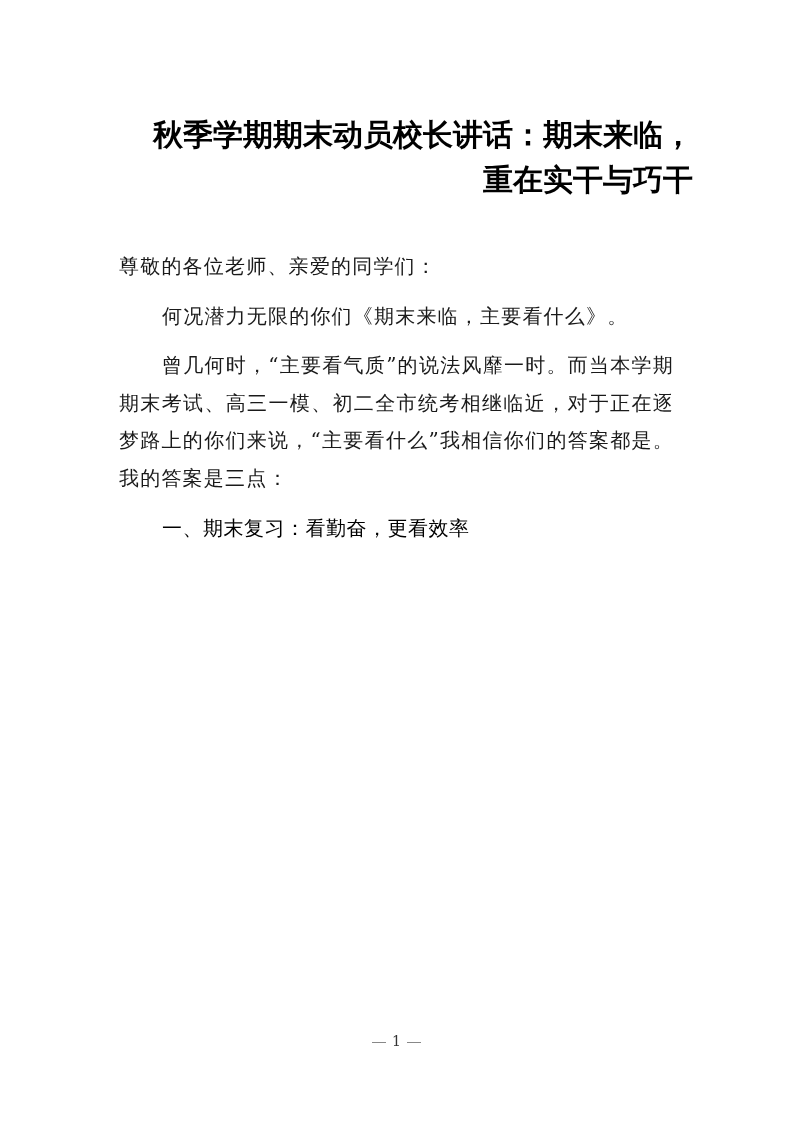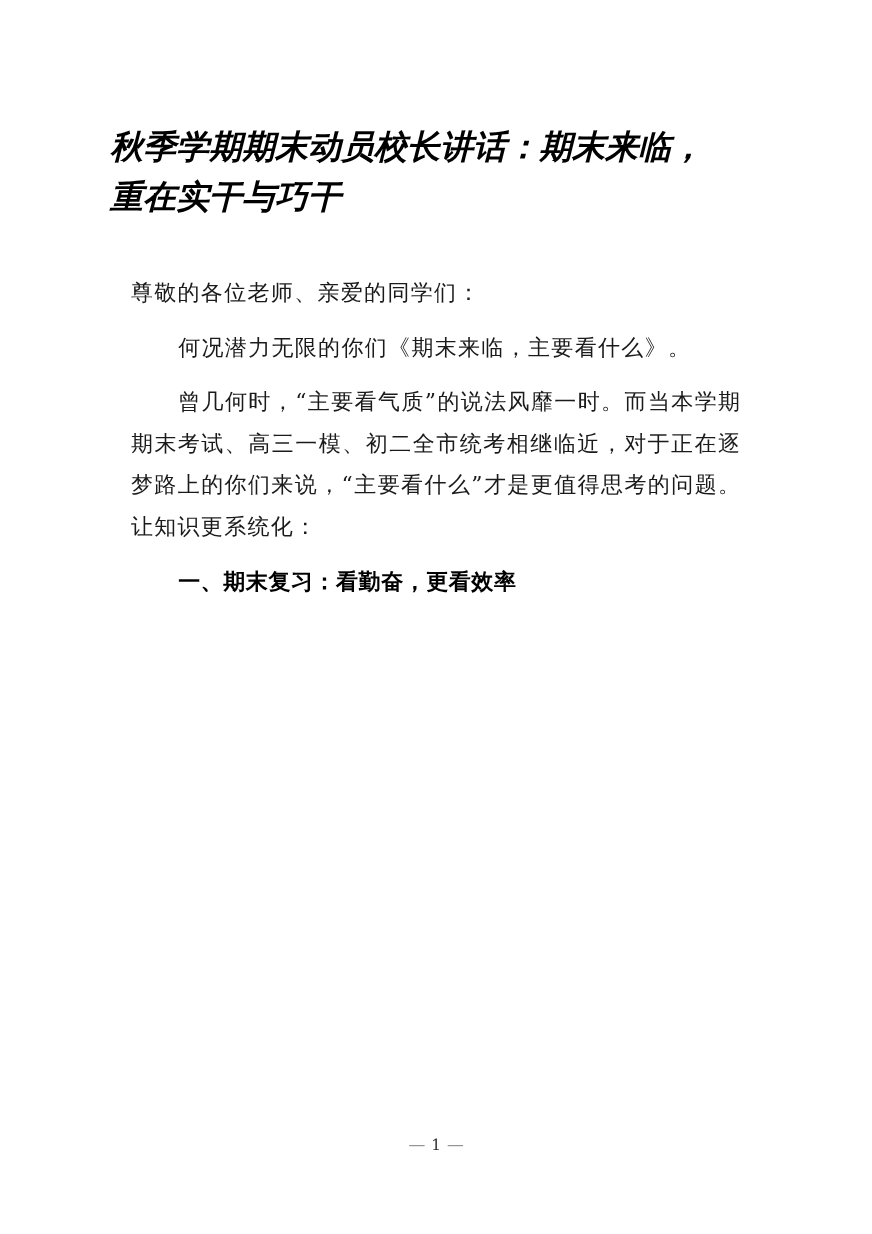--- a/index.html
+++ b/index.html
@@ -1,48 +1,48 @@
 <!DOCTYPE html>
 <html><head>
 <meta charset="utf-8">
 <style>
   html, body { margin: 0; padding: 0; background: #ffffff; }
   body { width: 793px; height: 1122px; position: relative; overflow: hidden; color: #111; }
   .page { position: absolute; left: 0; top: 0; width: 793px; height: 1122px; background: #fff; }
   .title {
     position: absolute; left: 100px; top: 112px; width: 593px;
-    text-align: left; font-family: "DejaVu Sans", sans-serif; font-weight: bold;
-    font-size: 30px; line-height: 45px; letter-spacing: 0px; color: #000; font-style: italic;
+    text-align: right; font-family: "DejaVu Sans", sans-serif; font-weight: bold;
+    font-size: 30px; line-height: 45px; letter-spacing: 0px; color: #000;
   }
   .body {
     position: absolute; left: 107px; top: 236px; width: 579px;
     font-family: "DejaVu Serif", serif; font-size: 20px; line-height: 37.6px;
     letter-spacing: 1.2px; color: #1a1a1a;
   }
   .body p { margin: 12px; text-align: justify; text-justify: inter-character; }
   .body p.indent { text-indent: 43px; }
-  .body p.heading { text-indent: 43px; font-family: "DejaVu Sans", sans-serif; font-weight: bold; letter-spacing: 0.5px; color: #000; }
+  .body p.heading { text-indent: 43px; font-family: "DejaVu Sans", sans-serif; font-weight: normal; letter-spacing: 0.5px; color: #000; }
   .footer {
     position: absolute; left: 0; top: 1033px; width: 793px; text-align: center;
     font-family: "DejaVu Serif", serif; font-size: 14px; color: #333;
   }
   .footer .dash { display: inline-block; width: 14px; height: 1px; background: #888; vertical-align: middle; margin: 0 6px; }
 </style>
 </head>
 <body>
 
 <div class="page">
   <div class="title">
     <div>秋季学期期末动员校长讲话：期末来临，</div>
     <div>重在实干与巧干</div>
   </div>
 
   <div class="body">
     <p>尊敬的各位老师、亲爱的同学们：</p>
     <p class="indent">何况潜力无限的你们《期末来临，主要看什么》。</p>
-    <p class="indent">曾几何时，“主要看气质”的说法风靡一时。而当本学期期末考试、高三一模、初二全市统考相继临近，对于正在逐梦路上的你们来说，“主要看什么”才是更值得思考的问题。让知识更系统化：</p>
+    <p class="indent">曾几何时，“主要看气质”的说法风靡一时。而当本学期期末考试、高三一模、初二全市统考相继临近，对于正在逐梦路上的你们来说，“主要看什么”我相信你们的答案都是。我的答案是三点：</p>
     <p class="heading">一、期末复习：看勤奋，更看效率</p>
   </div>
 
   <div class="footer">
     <span class="dash"></span><span>1</span><span class="dash"></span>
   </div>
 </div>
 
 </body></html>

